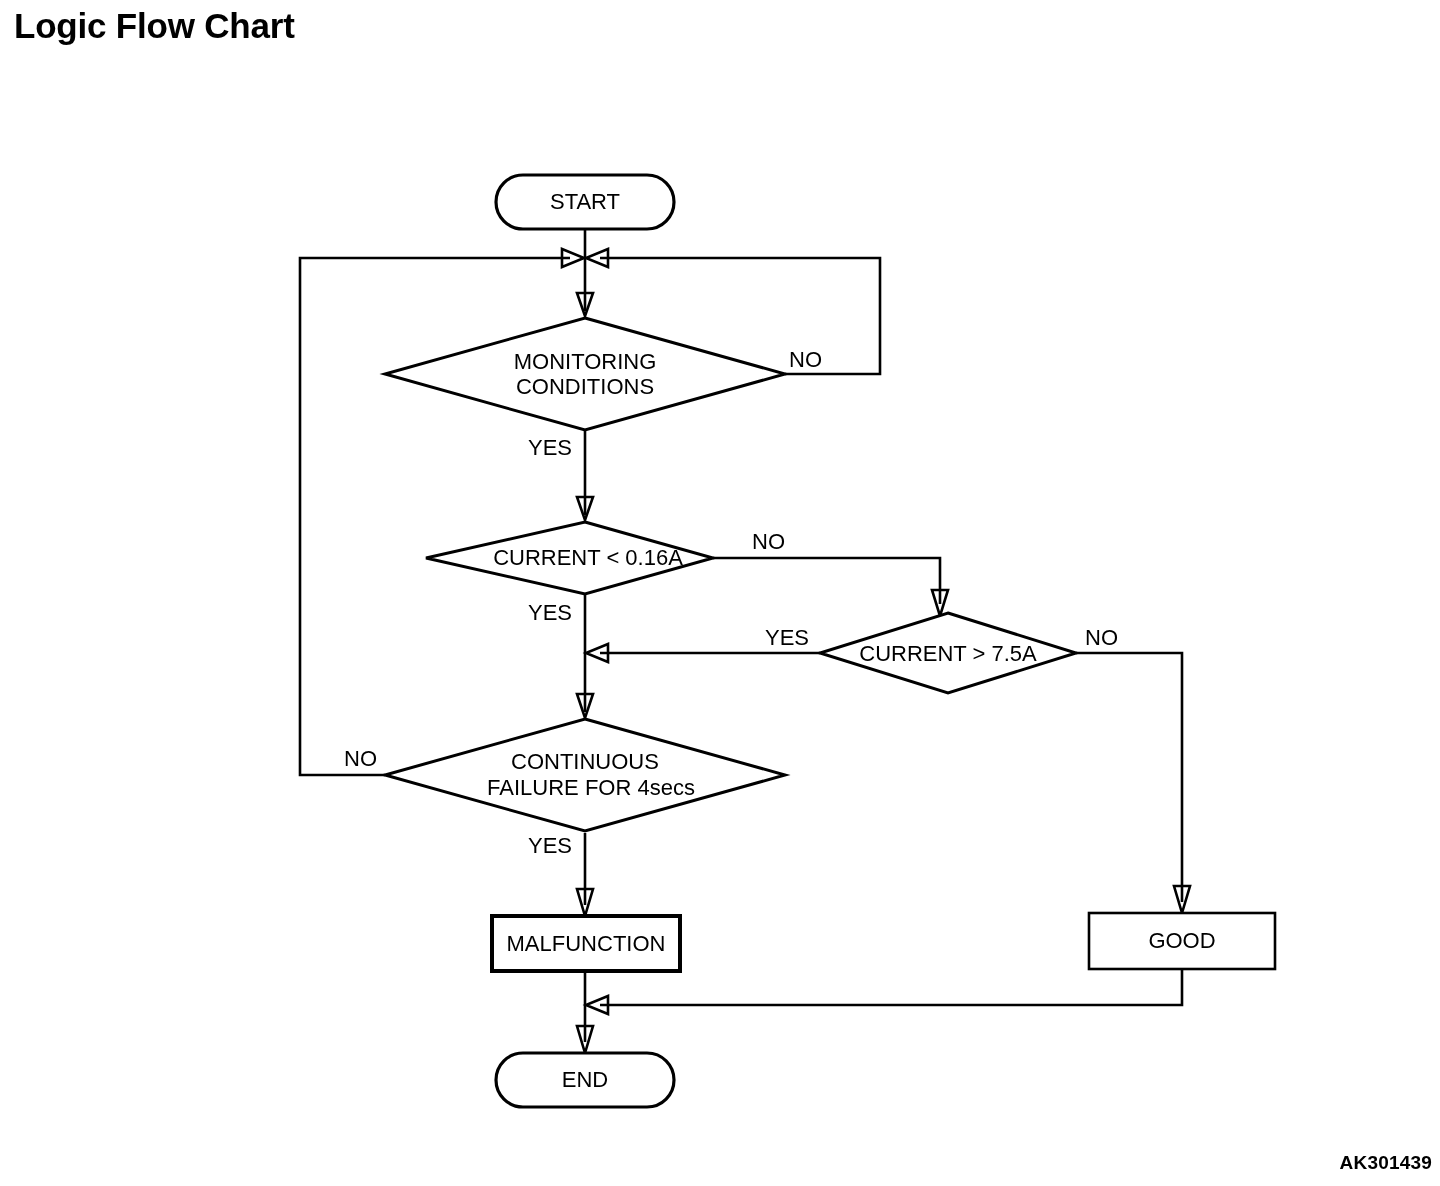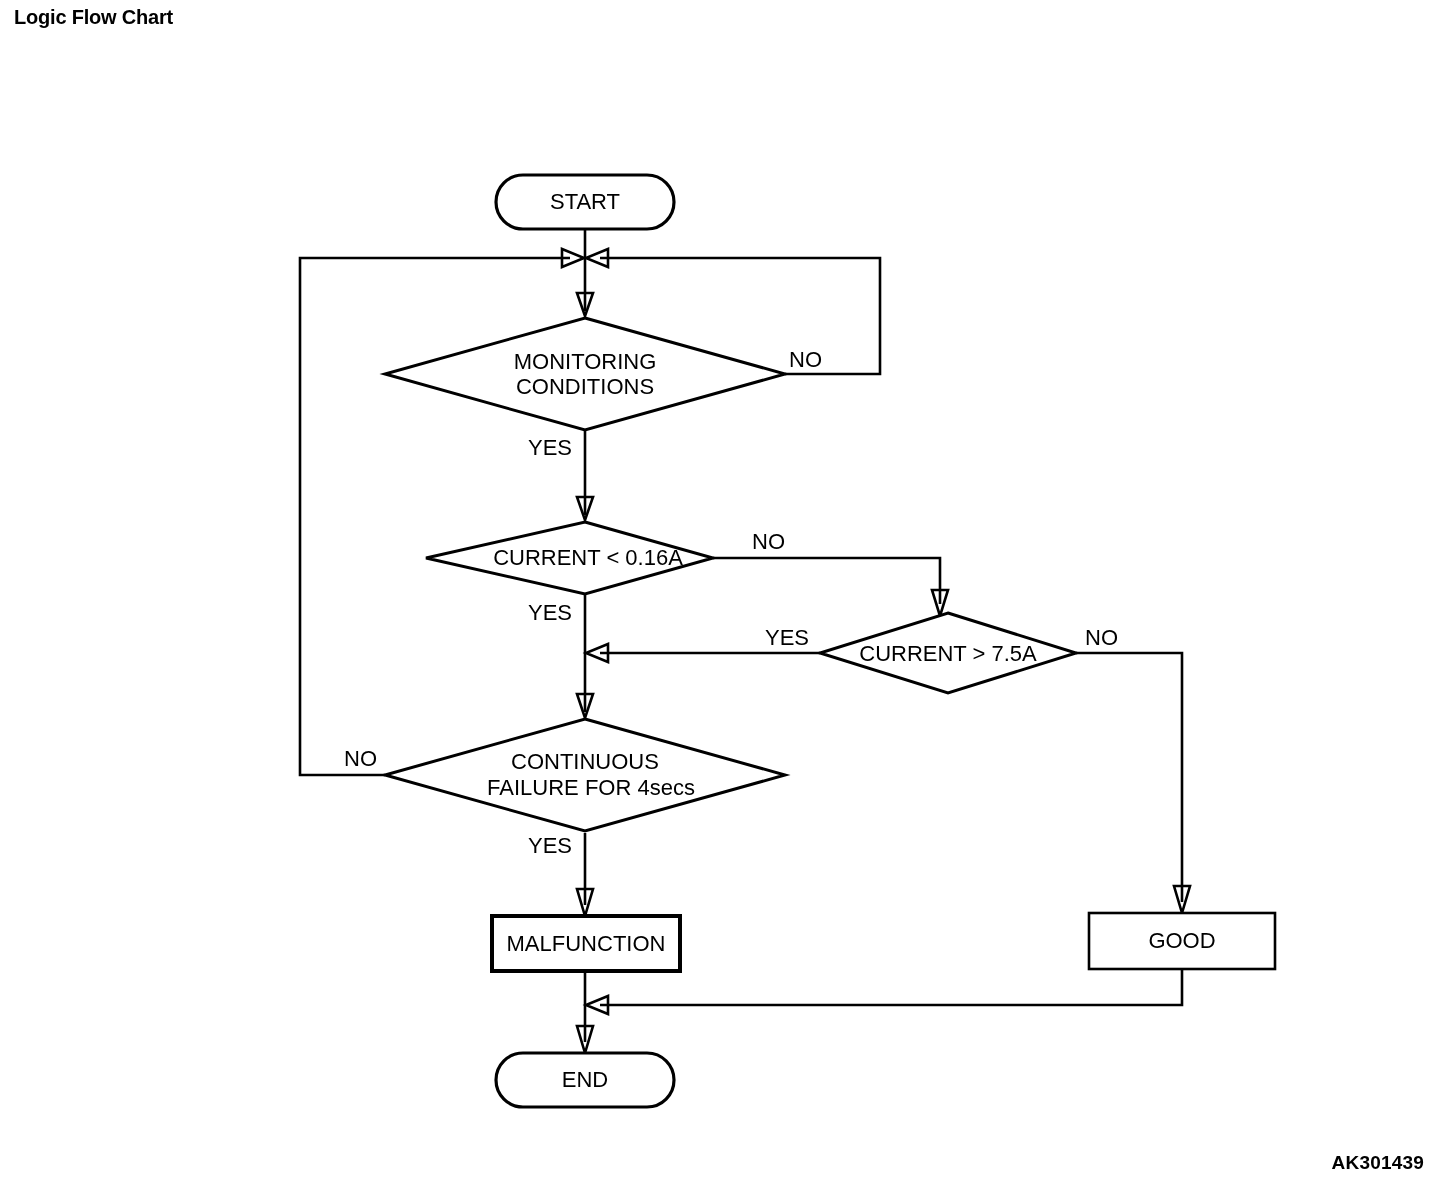--- a/index.html
+++ b/index.html
@@ -13,35 +13,35 @@
     height: 1186px;
     position: relative;
     font-family: "Liberation Sans", sans-serif;
     color: #000000;
     overflow: hidden;
   }
   #page-title {
     position: absolute;
     left: 14px;
     top: 6px;
-    font-size: 20px;
+    font-size: 35px;
     font-weight: bold;
     letter-spacing: -0.2px;
     white-space: nowrap;
   }
   #diagram-canvas {
     position: absolute;
     left: 0;
     top: 0;
     width: 1440px;
     height: 1186px;
   }
   #figure-code {
     position: absolute;
-    right: 16px;
+    right: 8px;
     bottom: 12px;
     font-size: 19px;
     font-weight: bold;
     letter-spacing: 0.2px;
     white-space: nowrap;
   }
   .node-shape {
     fill: #ffffff;
     stroke: #000000;
   }

